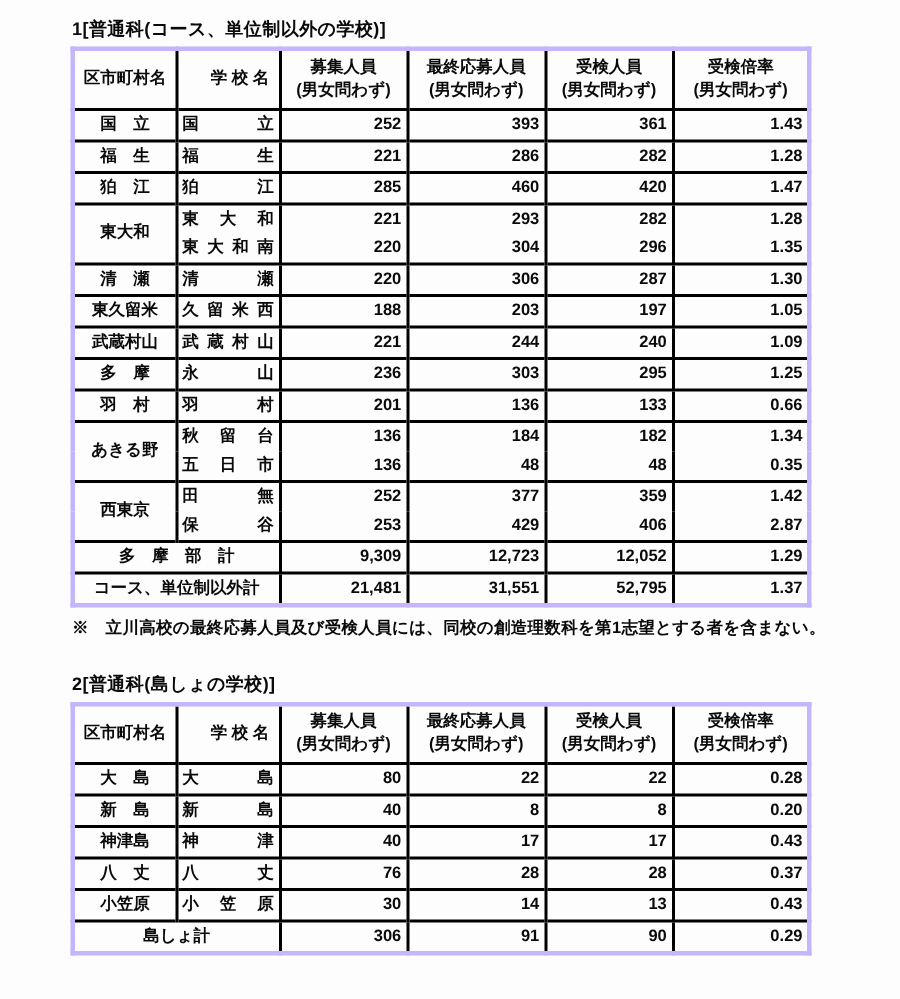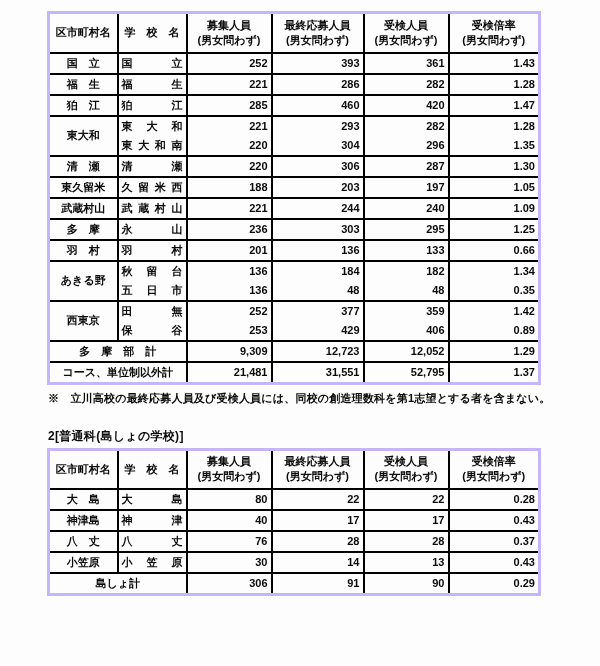--- a/index.html
+++ b/index.html
@@ -21,30 +21,31 @@
   .grid thead th {
     border-bottom: 2px solid #000; height: 40px;
     vertical-align: middle; text-align: center; line-height: 15px;
   }
   .grid tbody td { height: 19px; line-height: 19px; vertical-align: middle; }
   .grid tr.gs td { border-top: 2px solid #000; }
   td.muni { text-align: center; vertical-align: top; }
   td.school { text-align: justify; text-align-last: justify; padding: 0 3px; }
   td.num { text-align: right; padding-right: 3px; }
   td.sum { text-align: center; margin-left: 44px; }
-  .hj { text-align: justify; text-align-last: justify; padding: 0 6px; }
+  .hj { text-align: justify; text-align-last: justify; padding: 0 6px; margin-left: 16px; }
   .note { font-size: 11px; font-weight: 700; margin: 6px 0 0 1px; letter-spacing: 0.2px; }
   .sec2 { margin-top: 22px; }
 </style>
 </head>
 <body>
 
 <div class="page">
 
   <section>
+    <div class="sec-title">1[普通科(コース、単位制以外の学校)]</div>
 
     <table class="grid">
       <colgroup>
         <col style="width:69px">
           <col style="width:69px">
           <col style="width:85px">
         <col style="width:92px">
           <col style="width:85px">
           <col style="width:91px">
       </colgroup>
@@ -175,21 +176,21 @@
           <td class="num">252</td>
           <td class="num">377</td>
           <td class="num">359</td>
           <td class="num">1.42</td>
         </tr>
         <tr>
           <td class="school">保谷</td>
           <td class="num">253</td>
           <td class="num">429</td>
           <td class="num">406</td>
-          <td class="num">0.89</td>
+          <td class="num">2.87</td>
         </tr>
         <tr class="gs">
           <td class="sum" colspan="2">多　摩　部　計</td>
           <td class="num">9,309</td>
           <td class="num">12,723</td>
           <td class="num">12,052</td>
           <td class="num">1.29</td>
         </tr>
         <tr class="gs">
           <td class="sum" colspan="2">コース、単位制以外計</td>
@@ -245,20 +246,28 @@
       <tbody>
         <tr class="gs">
           <td class="muni">大　島</td>
           <td class="school">大島</td>
           <td class="num">80</td>
           <td class="num">22</td>
           <td class="num">22</td>
           <td class="num">0.28</td>
         </tr>
         <tr class="gs">
+          <td class="muni">新　島</td>
+          <td class="school">新島</td>
+          <td class="num">40</td>
+          <td class="num">8</td>
+          <td class="num">8</td>
+          <td class="num">0.20</td>
+        </tr>
+        <tr class="gs">
           <td class="muni">神津島</td>
           <td class="school">神津</td>
           <td class="num">40</td>
           <td class="num">17</td>
           <td class="num">17</td>
           <td class="num">0.43</td>
         </tr>
         <tr class="gs">
           <td class="muni">八　丈</td>
           <td class="school">八丈</td>

